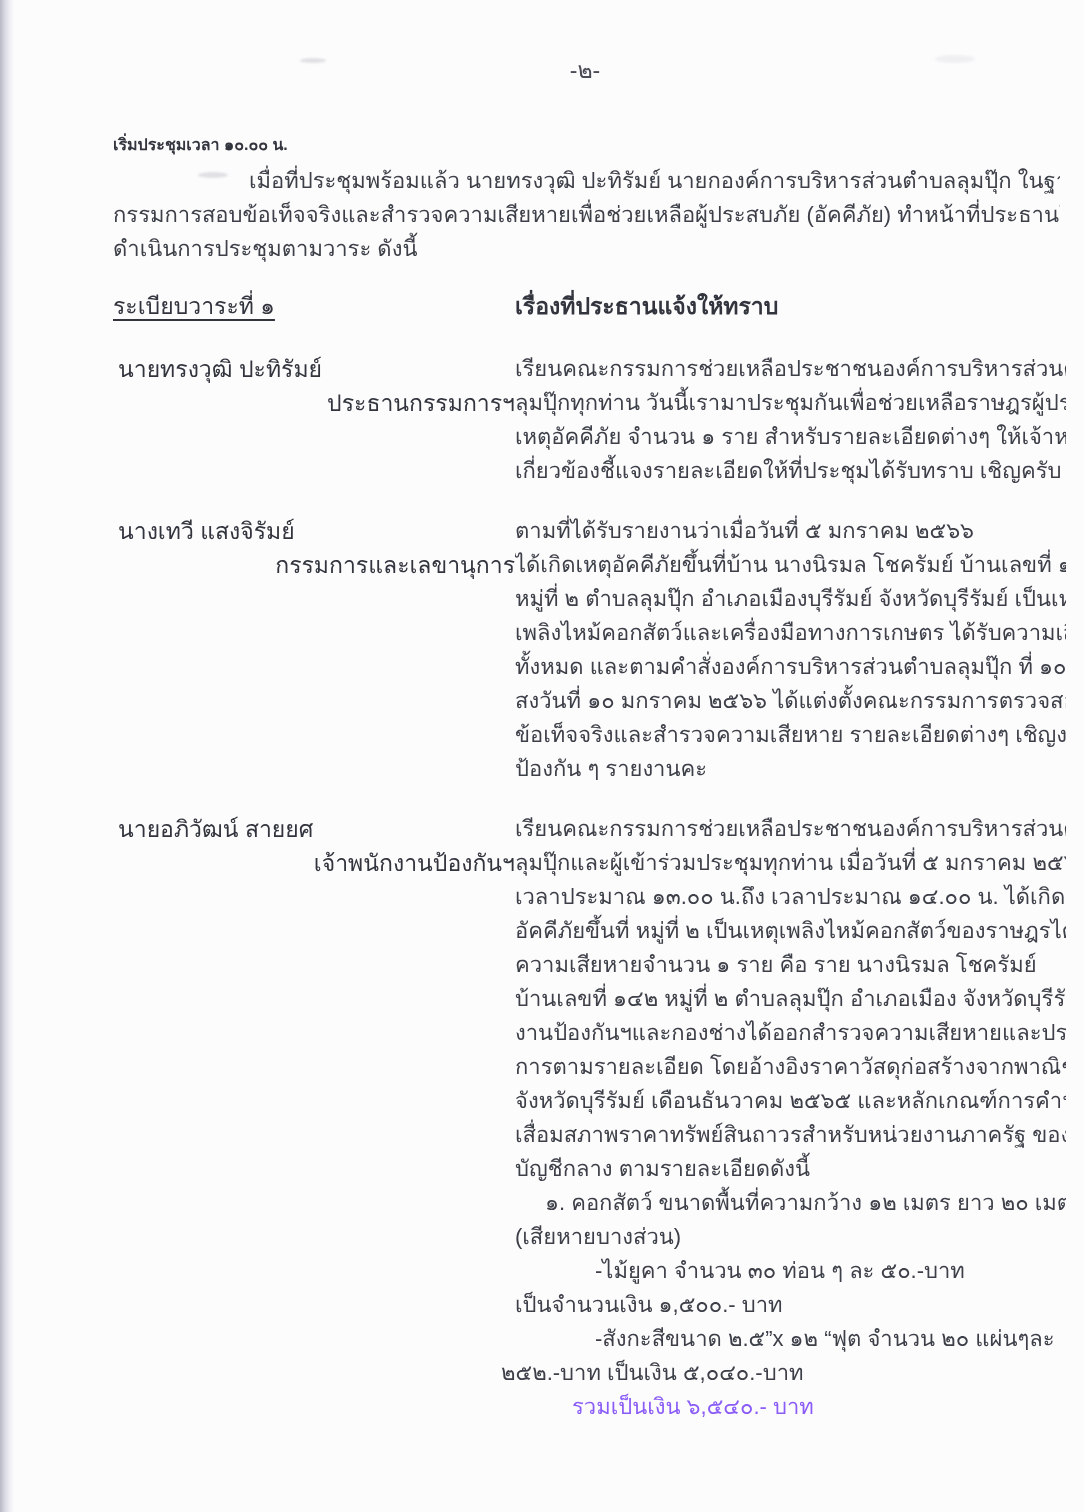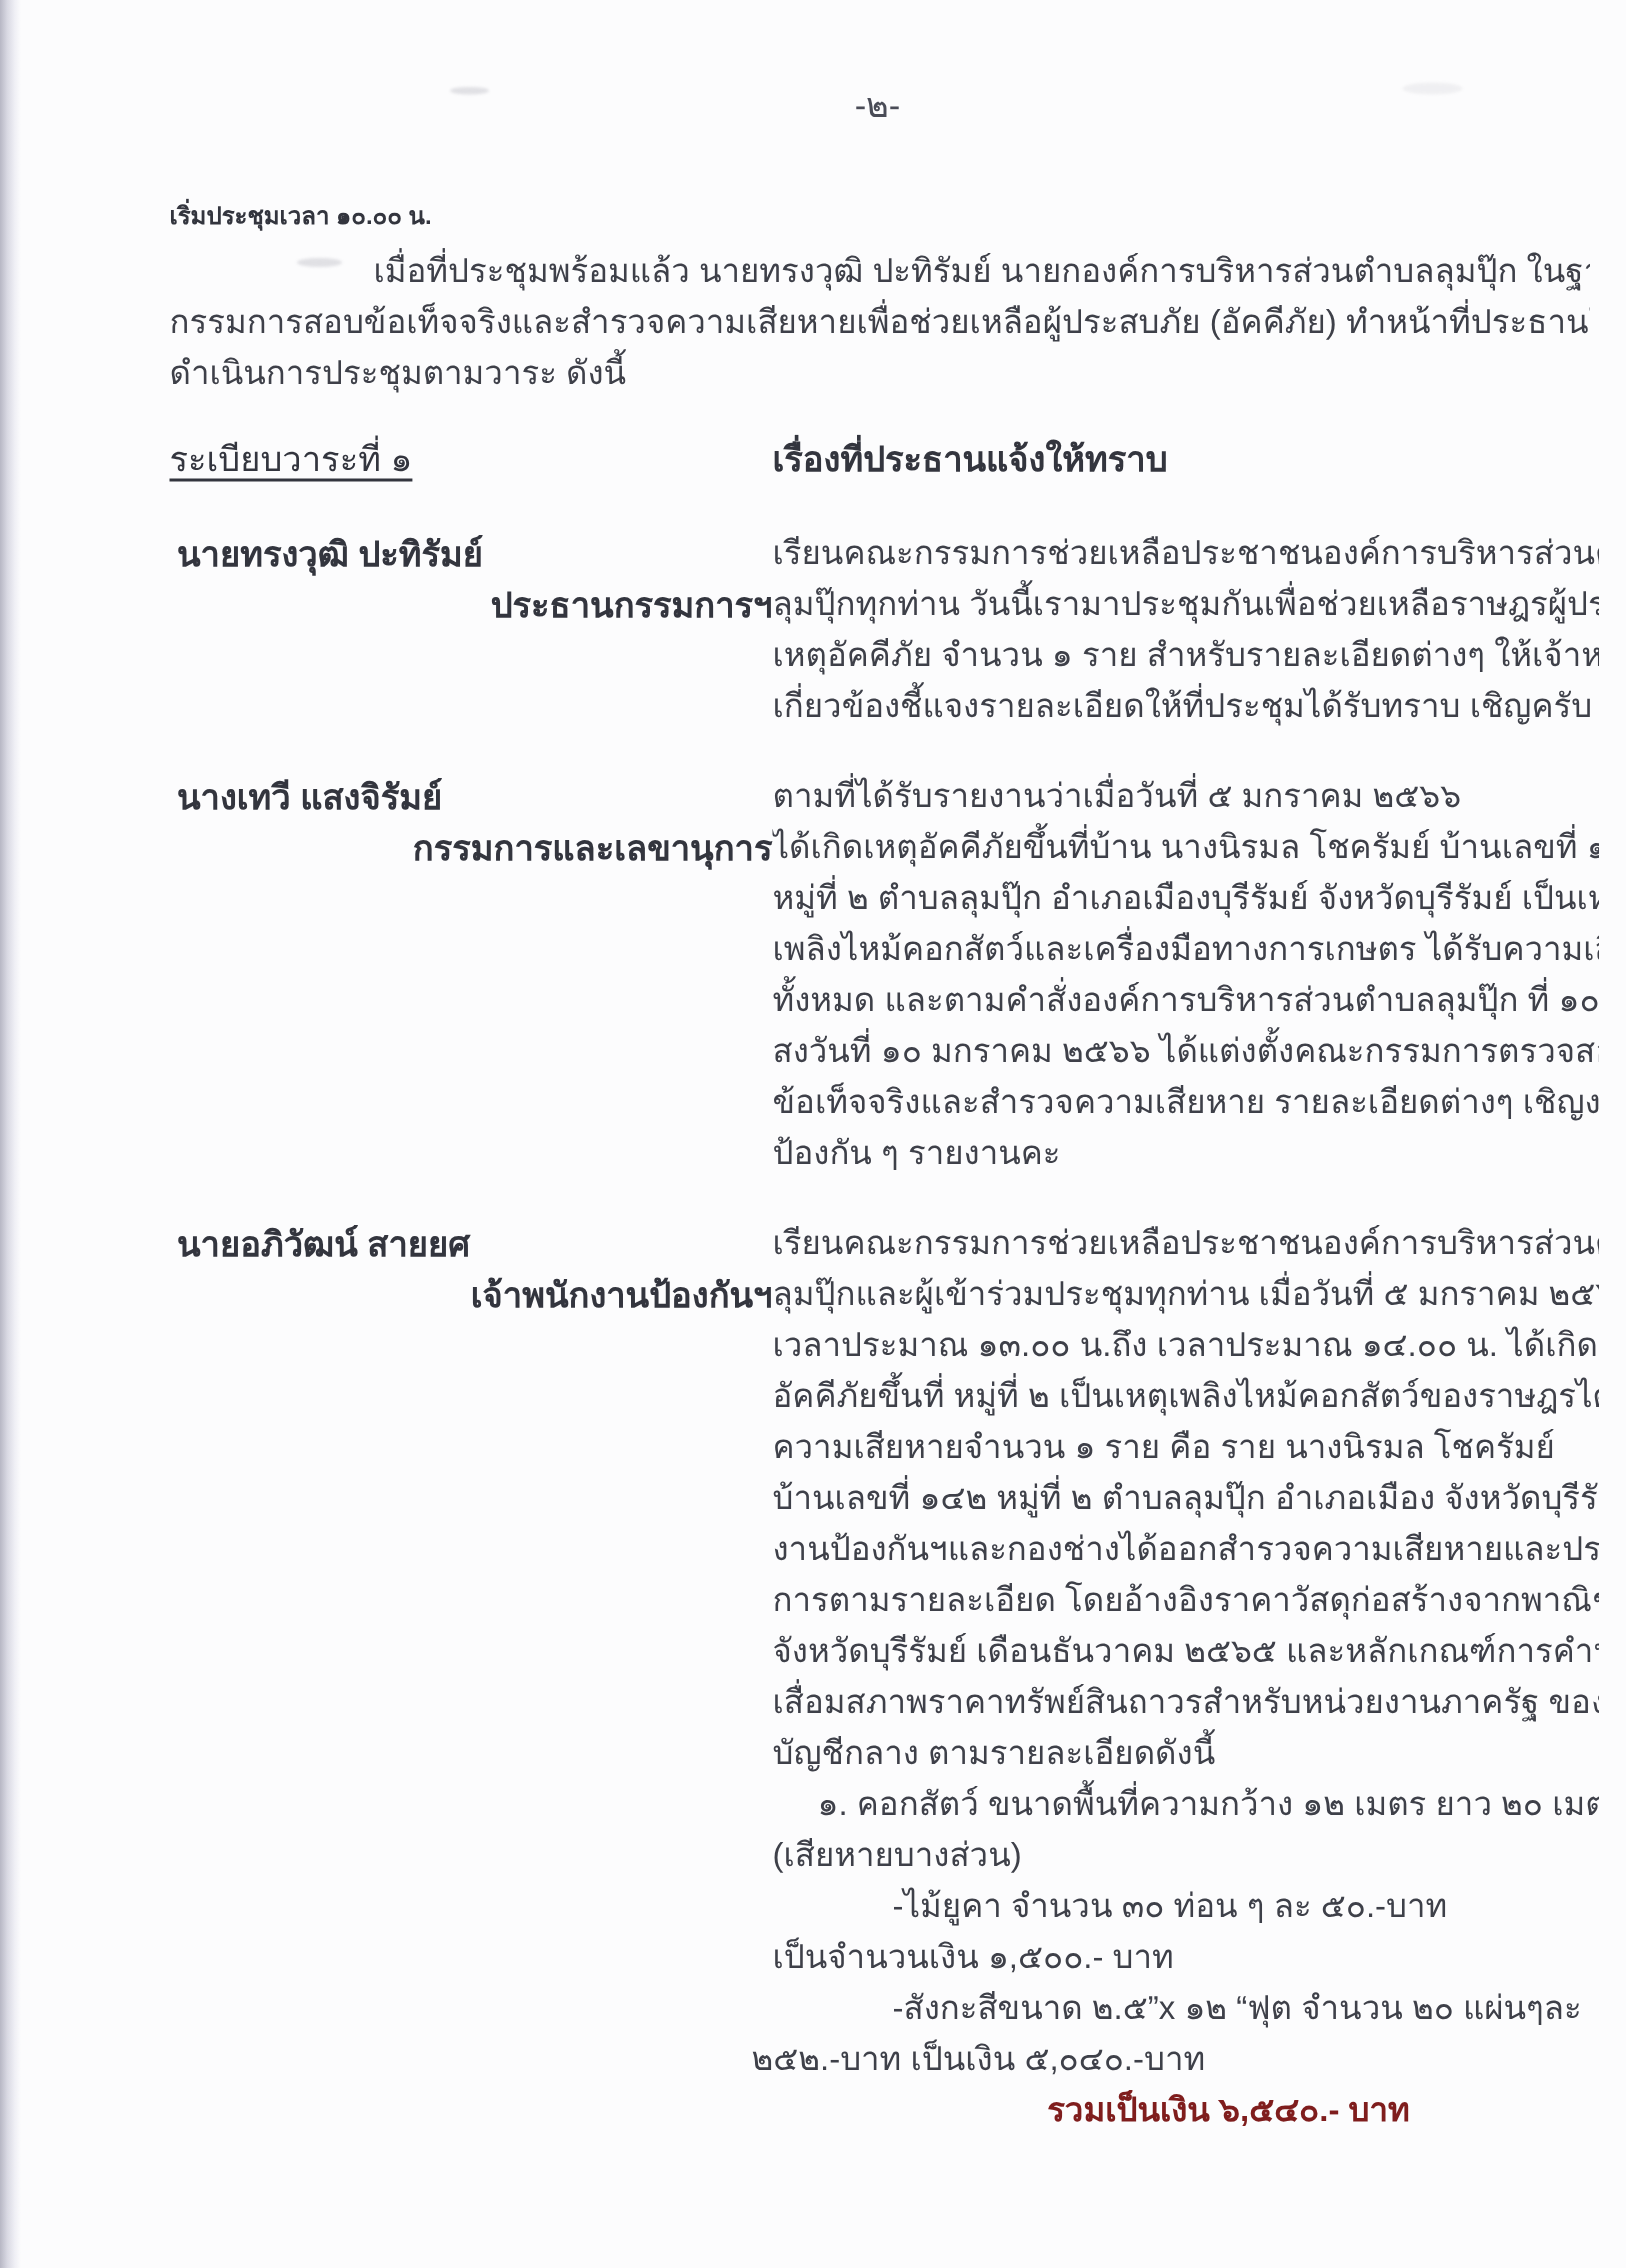--- a/index.html
+++ b/index.html
@@ -96,34 +96,34 @@
   .speaker.sp1 { top: 352px; }
   .speaker.sp2 { top: 514px; }
   .speaker.sp3 { top: 812px; }
   .scol {
     width: 402px;
     flex: none;
     padding-left: 5px;
     box-sizing: border-box;
   }
   .sname, .srole {
-    font-weight: bold;
+    font-weight: normal;
     font-size: 23px;
     line-height: 34px;
     color: #33353e;
     white-space: nowrap;
   }
   .srole { padding-left: 7px; text-align: right; }
   .stext { flex: 1; min-width: 0; }
   .sline {
     line-height: 34px;
     white-space: nowrap;
     overflow: hidden;
   }
-  .sline.b { font-weight: bold; color: #7f1d1d; text-align: center; }
+  .sline.b { font-weight: normal; color: #8b5cf6; }
 </style>
 </head>
 <body>
 
 <div class="page">
   <div class="edge"></div>
   <div class="speck s1"></div>
   <div class="speck s2"></div>
   <div class="speck s3"></div>
 

